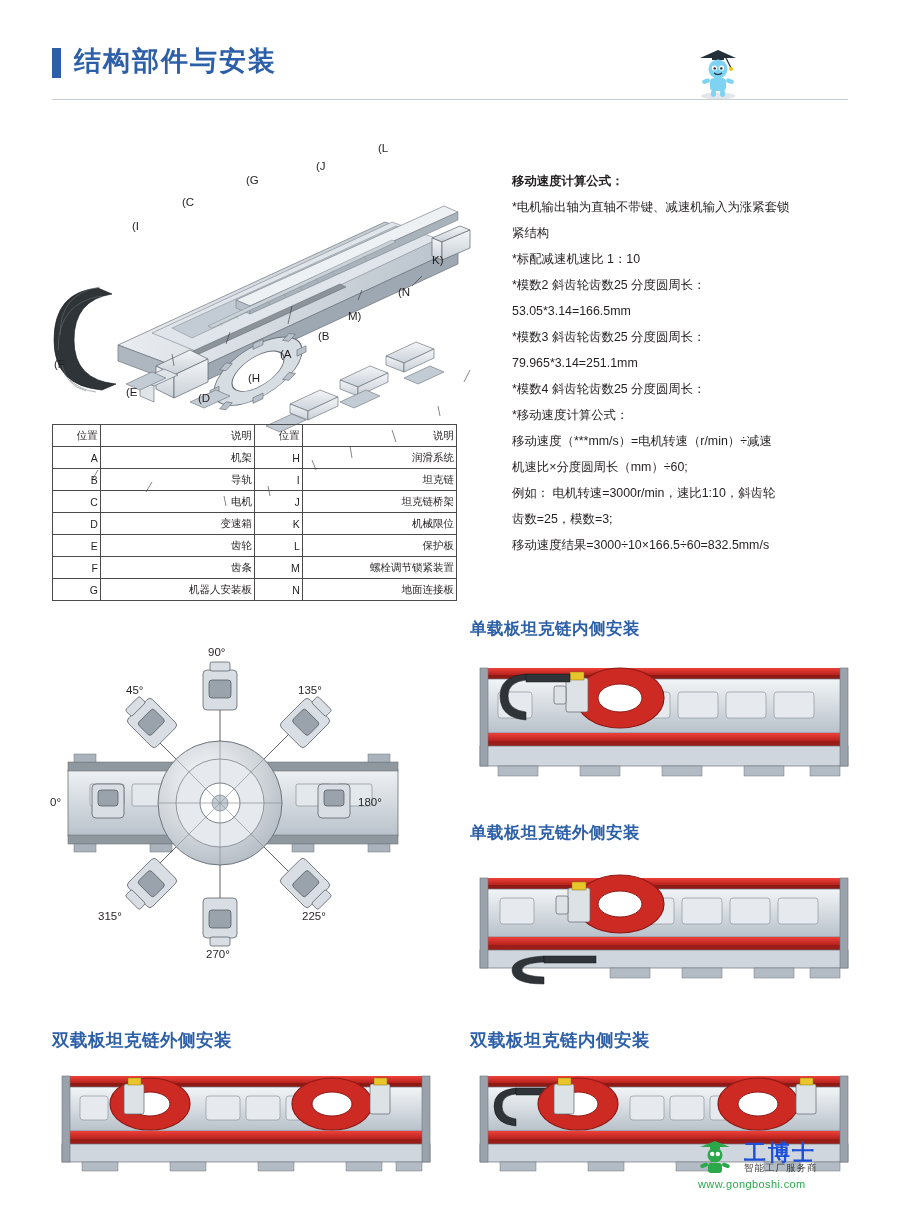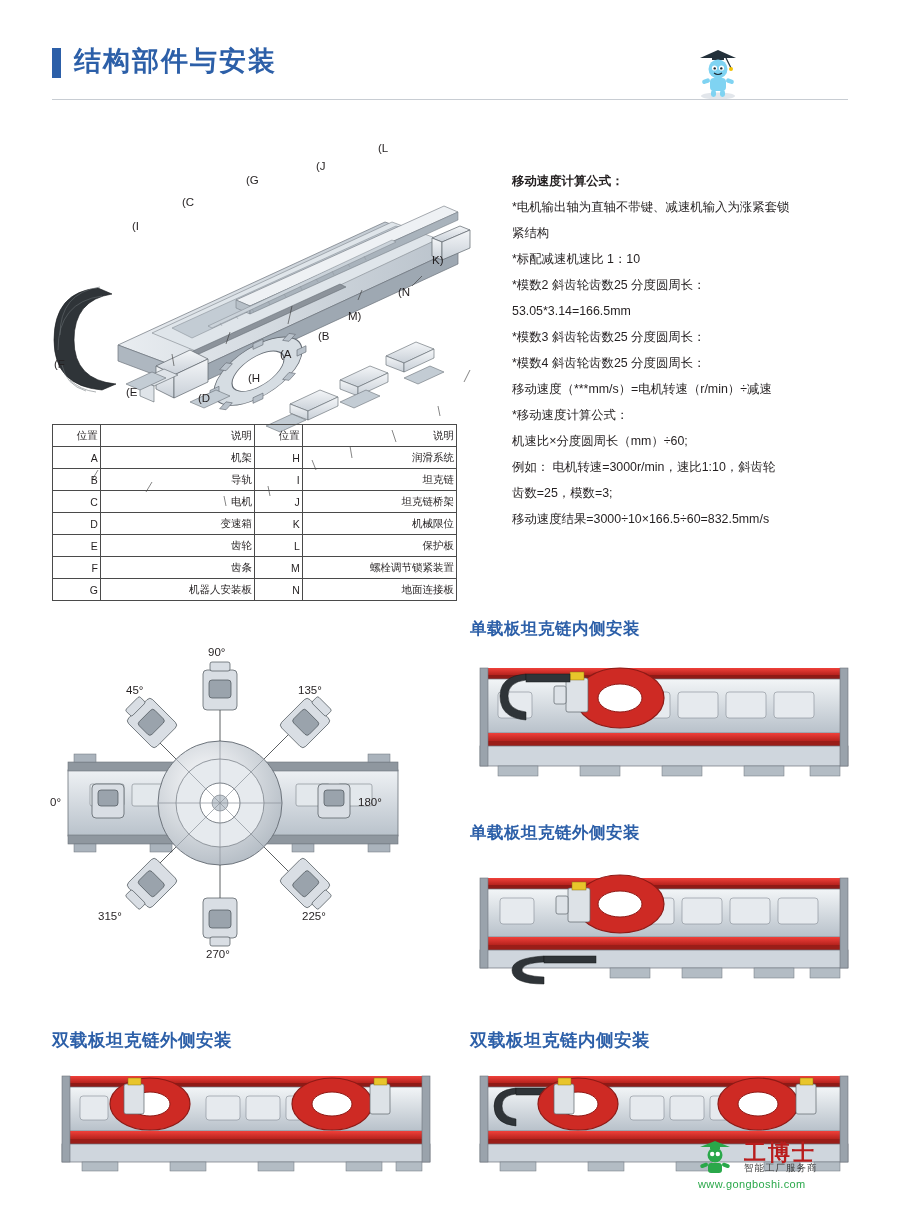--- a/index.html
+++ b/index.html
@@ -120,21 +120,21 @@
   .footer-brand {
     position: absolute;
     right: 48px; bottom: 18px;
     width: 160px; height: 60px;
   }
   .brand-name {
     position: absolute;
     left: 52px; top: 4px;
     font-size: 22px;
     font-weight: bold;
-    color: #b91c1c;
+    color: #1d4ed8;
     letter-spacing: 2px;
   }
   .brand-sub {
     position: absolute;
     left: 52px; top: 28px;
     font-size: 9.5px;
     color: #3b3b3b;
     letter-spacing: 1px;
   }
   .brand-url {
@@ -372,23 +372,24 @@
 </table>
 
 <div class="params">
   <p class="p-title">移动速度计算公式：</p>
   <p>*电机输出轴为直轴不带键、减速机输入为涨紧套锁</p>
   <p>紧结构</p>
   <p>*标配减速机速比 1：10</p>
   <p>*模数2  斜齿轮齿数25  分度圆周长：</p>
   <p>53.05*3.14=166.5mm</p>
   <p>*模数3  斜齿轮齿数25  分度圆周长：</p>
+  <p>79.965*3.14=251.1mm</p>
   <p>*模数4  斜齿轮齿数25  分度圆周长：</p>
+  <p>*移动速度计算公式：</p>
   <p>移动速度（***mm/s）=电机转速（r/min）÷减速</p>
-  <p>*移动速度计算公式：</p>
   <p>机速比×分度圆周长（mm）÷60;</p>
   <p>例如：  电机转速=3000r/min，速比1:10，斜齿轮</p>
   <p>齿数=25，模数=3;</p>
   <p>移动速度结果=3000÷10×166.5÷60=832.5mm/s</p>
 </div>
 
 <div class="sec-title" id="t-single-in">单载板坦克链内侧安装</div>
 <div class="sec-title" id="t-single-out">单载板坦克链外侧安装</div>
 <div class="sec-title" id="t-double-out">双载板坦克链外侧安装</div>
 <div class="sec-title" id="t-double-in">双载板坦克链内侧安装</div>

